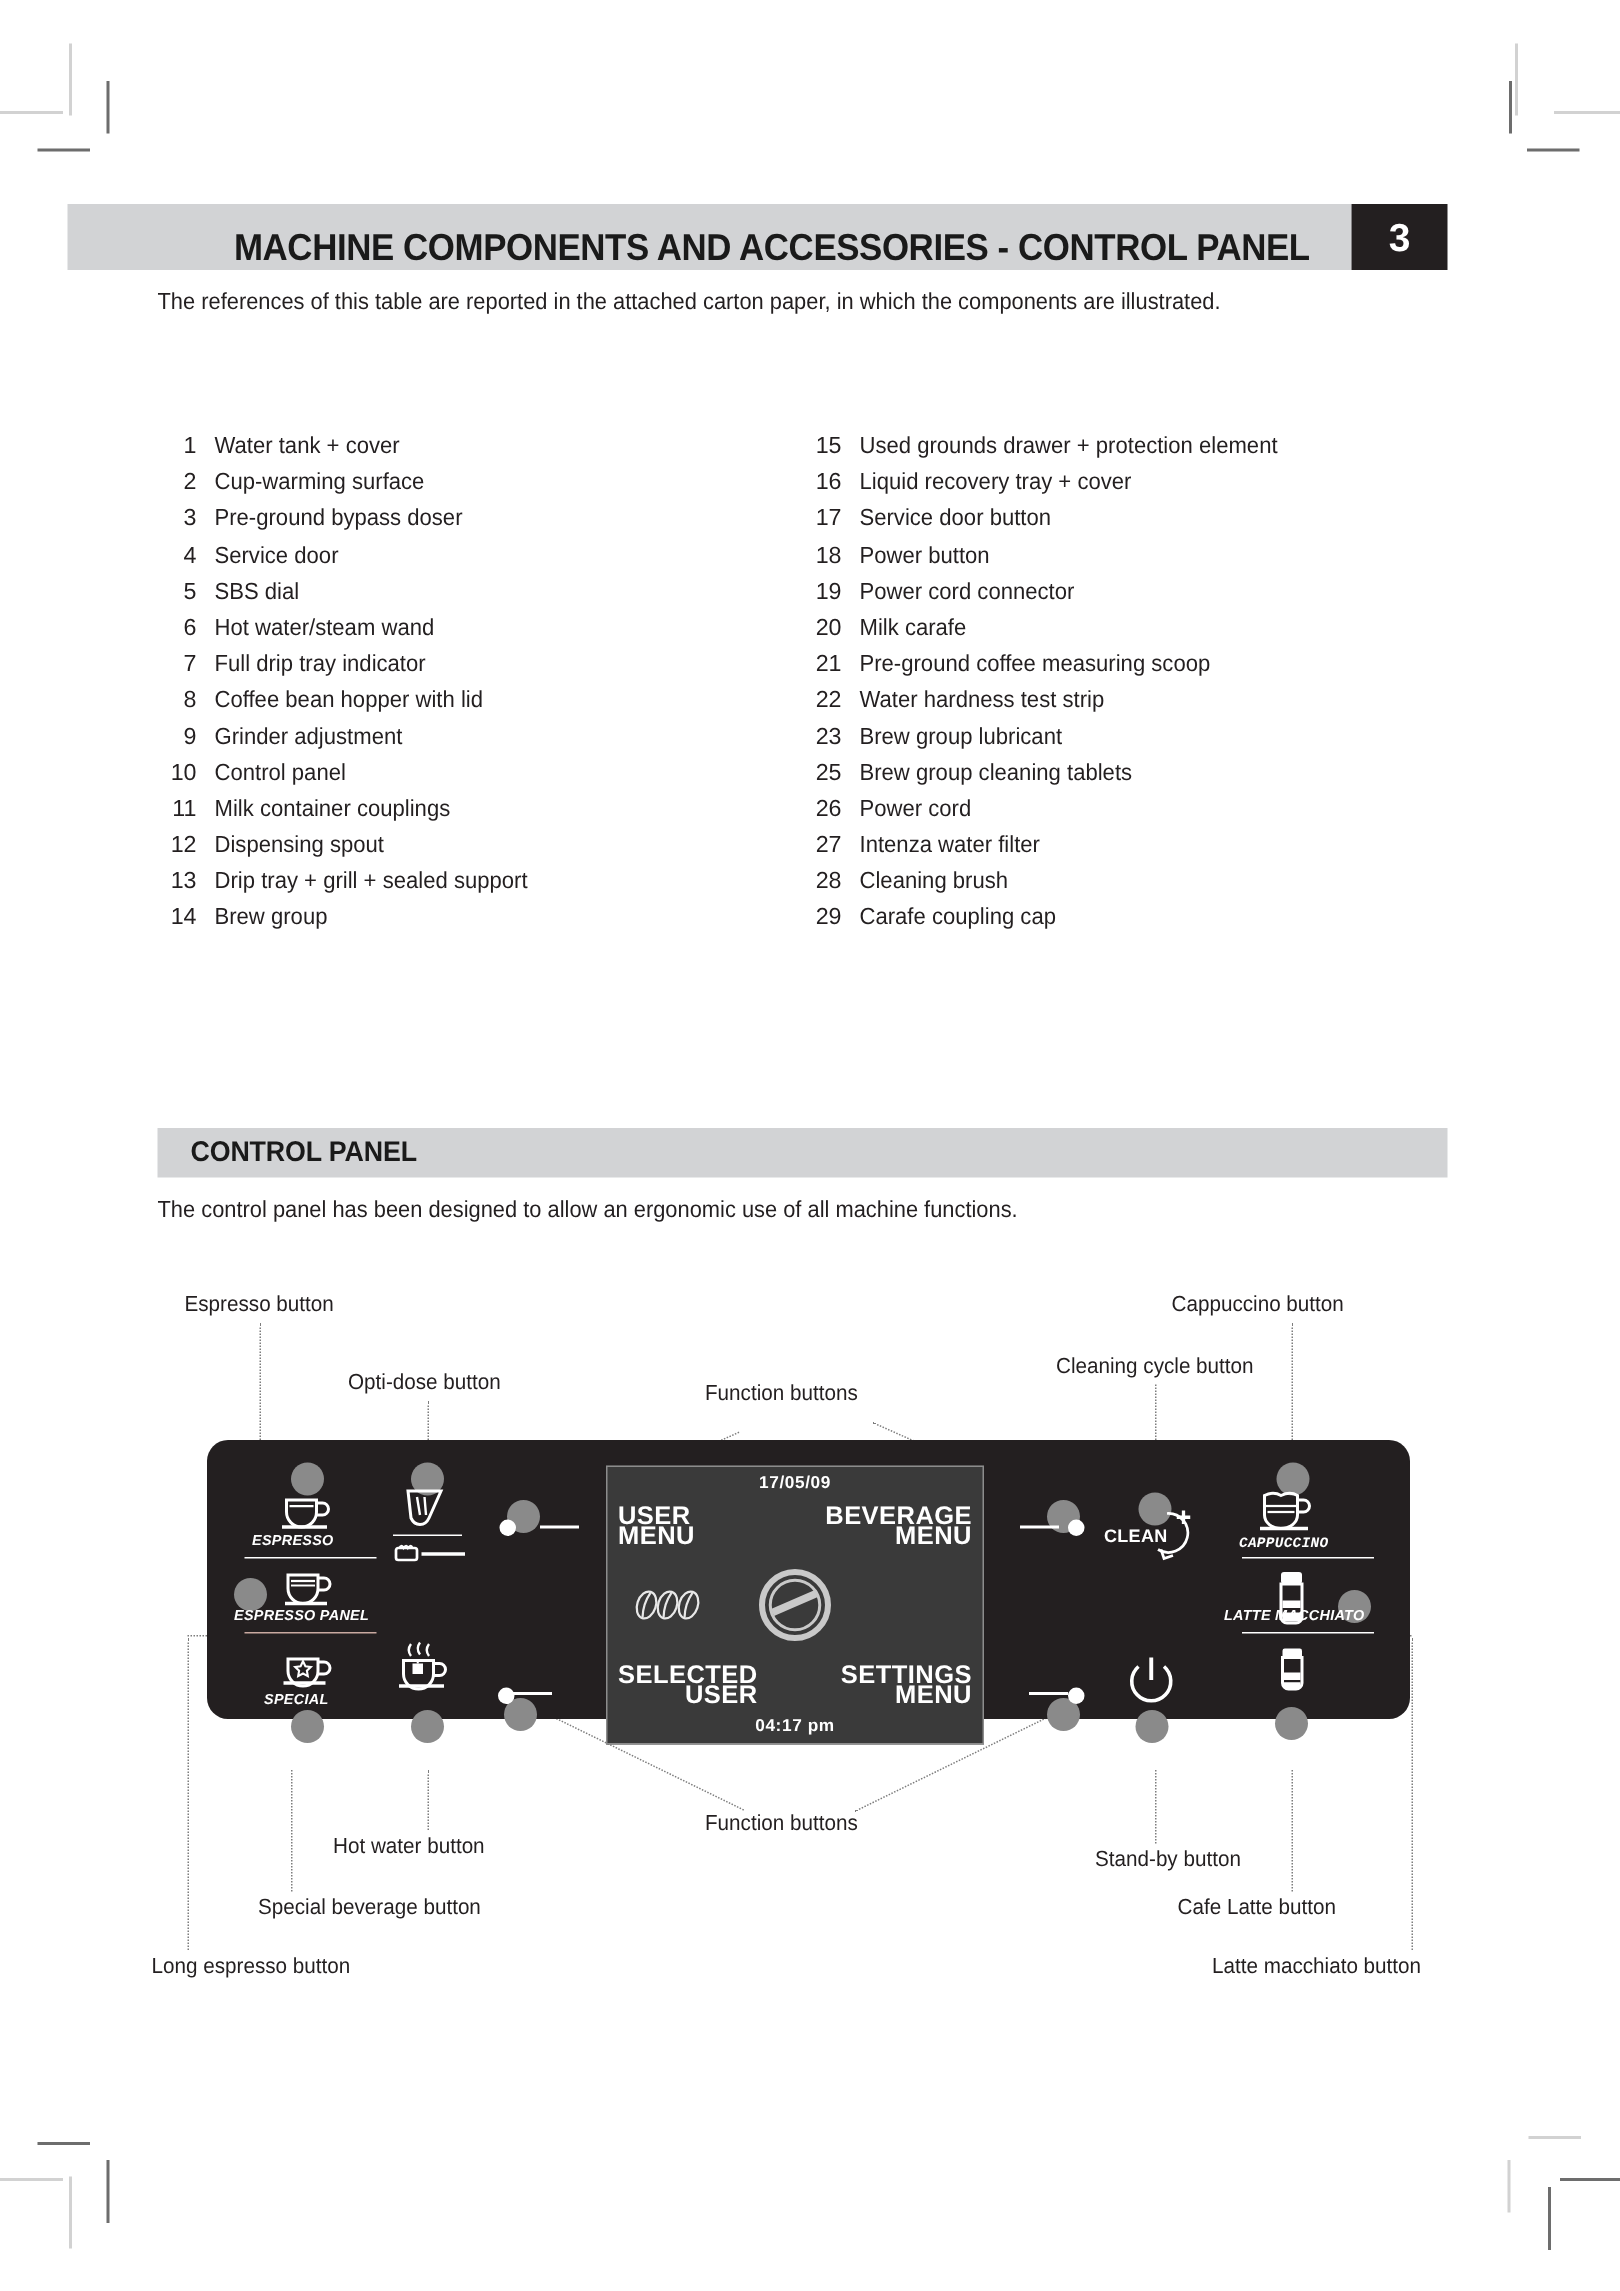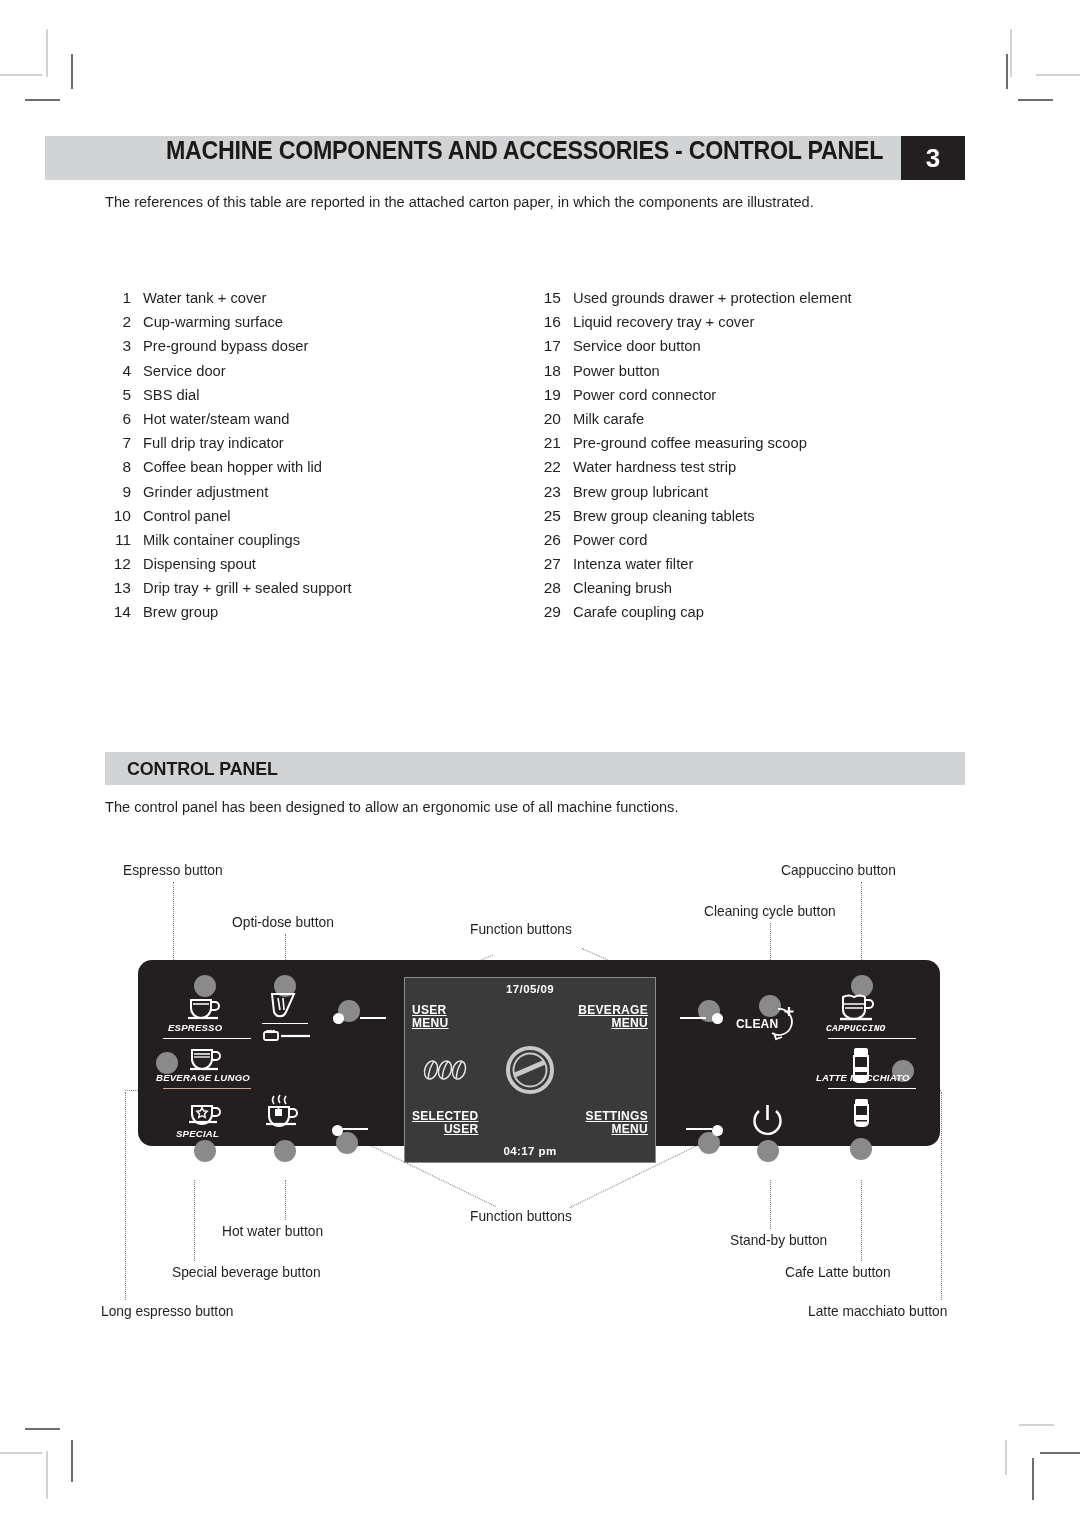--- a/index.html
+++ b/index.html
@@ -29,23 +29,23 @@
     position: absolute;
     left: 45px; top: 136px;
     width: 920px; height: 44px;
     display: flex;
     align-items: stretch;
   }
   .chapter-bar-grey {
     flex: 1;
     background: #d2d3d5;
     display: flex;
-    align-items: flex-start;
+    align-items: flex-end;
     justify-content: flex-end;
-    padding-right: 18px;
+    padding-right: 28px;
   }
   .chapter-title {
     font-size: 25px;
     font-weight: bold;
     color: #1a1a1a;
     letter-spacing: -0.3px;
     transform: scaleX(0.93);
     transform-origin: right center;
     white-space: nowrap;
   }
@@ -143,25 +143,24 @@
     bottom: 5px; left: 0; right: 0;
     text-align: center;
     color: #ffffff;
     font-size: 11.5px;
     font-weight: bold;
     letter-spacing: 0.4px;
   }
   .disp-corner {
     position: absolute;
     color: #ffffff;
-    font-size: 12px;
+    font-size: 17px;
     font-weight: bold;
     line-height: 13px;
     letter-spacing: 0.3px;
-    text-decoration: underline;
   }
   .disp-tl { top: 26px; left: 7px; text-align: left; }
   .disp-tr { top: 26px; right: 7px; text-align: right; }
   .disp-bl { bottom: 26px; left: 7px; text-align: right; }
   .disp-br { bottom: 26px; right: 7px; text-align: right; }
 
   .disp-logo {
     position: absolute;
     left: 50%; top: 50%;
     transform: translate(-50%, -50%);
@@ -478,21 +477,21 @@
     <div class="btn" style="left:18px; top:92px;"></div>
     <span style="position:absolute; left:50px; top:86px;">
       <svg width="36" height="26" viewBox="0 0 36 26">
         <path d="M4,4 h20 v9 a10,10 0 0 1 -20,0 z" fill="none" stroke="#fff" stroke-width="2"></path>
         <path d="M24,6 h4 a4,4 0 0 1 0,8 h-4" fill="none" stroke="#fff" stroke-width="2"></path>
         <line x1="6" y1="8" x2="22" y2="8" stroke="#fff" stroke-width="1.5"></line>
         <line x1="6" y1="11" x2="22" y2="11" stroke="#fff" stroke-width="1.3"></line>
         <line x1="2" y1="23" x2="30" y2="23" stroke="#fff" stroke-width="2.2"></line>
       </svg>
     </span>
-    <span class="plabel" style="left:18px; top:112px;">BEVERAGE LUNGO</span>
+    <span class="plabel" style="left:18px; top:112px;">ESPRESSO PANEL</span>
 
     <span style="position:absolute; left:50px; top:140px;">
       <svg width="38" height="28" viewBox="0 0 38 28">
         <path d="M4,6 h20 v8 a10,10 0 0 1 -20,0 z" fill="none" stroke="#fff" stroke-width="2"></path>
         <path d="M24,8 h4 a4,4 0 0 1 0,8 h-4" fill="none" stroke="#fff" stroke-width="2"></path>
         <path d="M14,7.5 l1.6,3.3 3.6,0.5 -2.6,2.5 0.6,3.6 -3.2,-1.7 -3.2,1.7 0.6,-3.6 -2.6,-2.5 3.6,-0.5 z" fill="none" stroke="#fff" stroke-width="1.4"></path>
         <line x1="1" y1="22" x2="29" y2="22" stroke="#fff" stroke-width="2.2"></line>
       </svg>
     </span>
     <span class="plabel" style="left:38px; top:168px;">SPECIAL</span>

